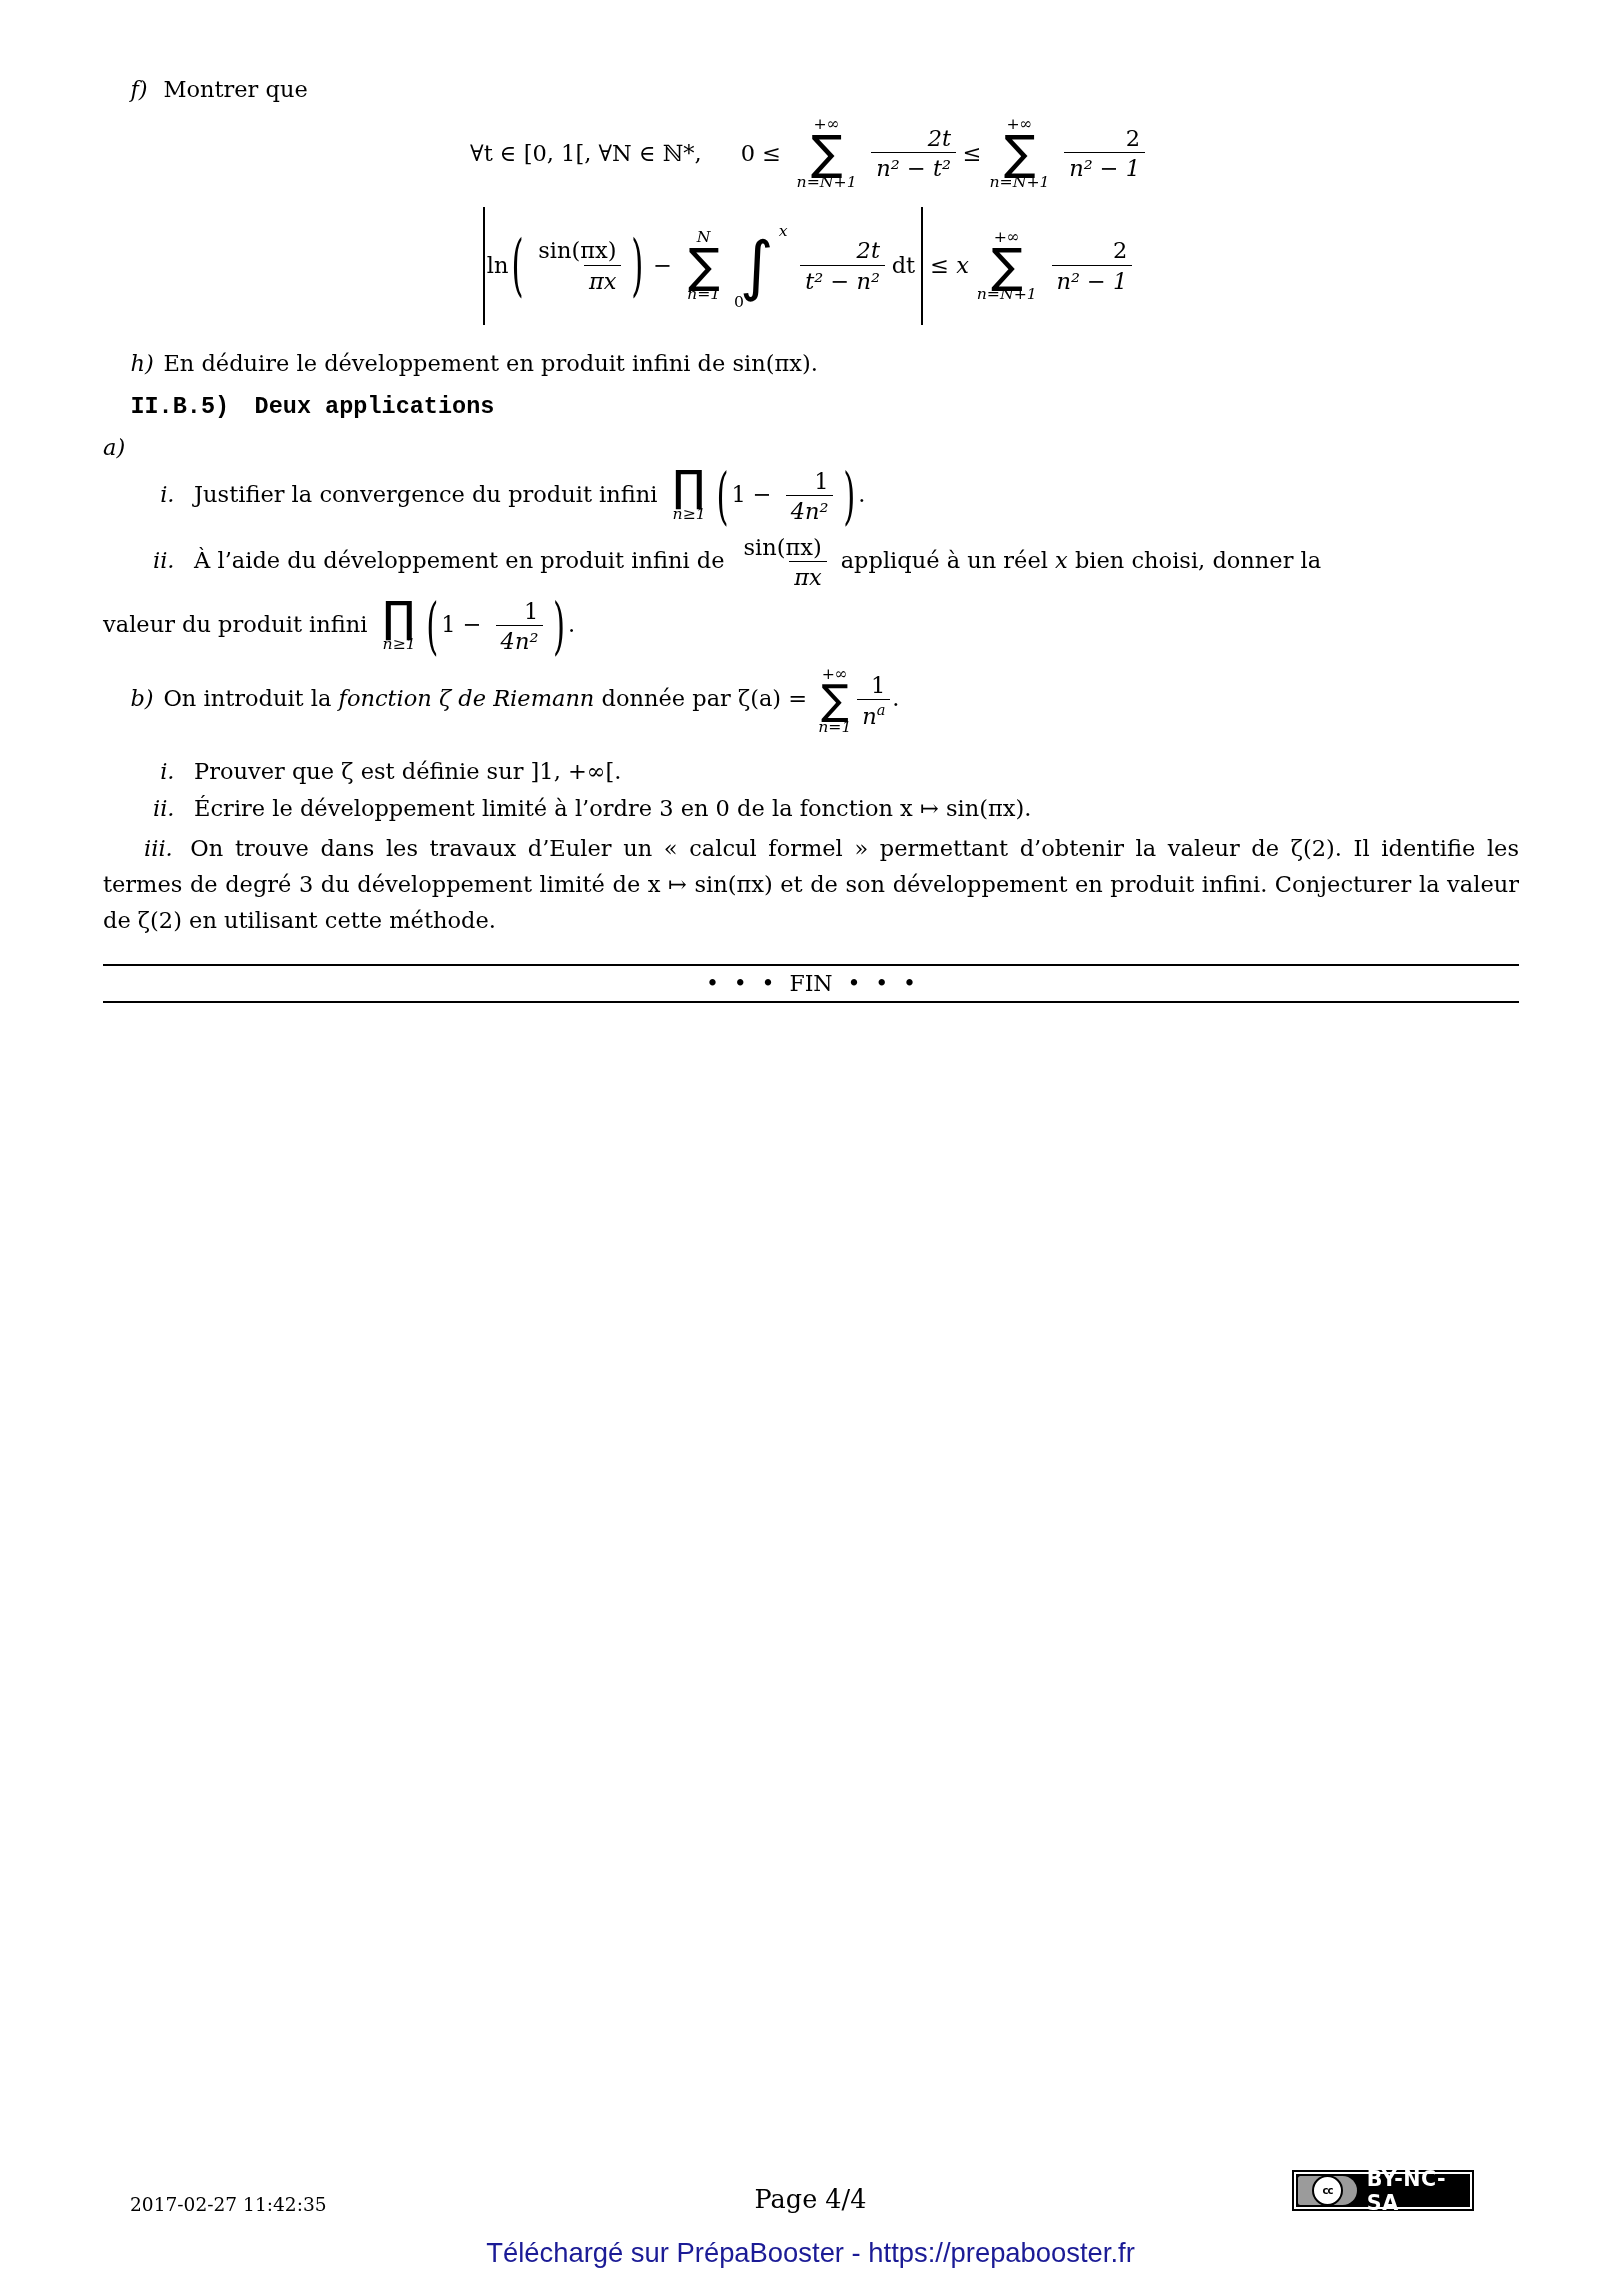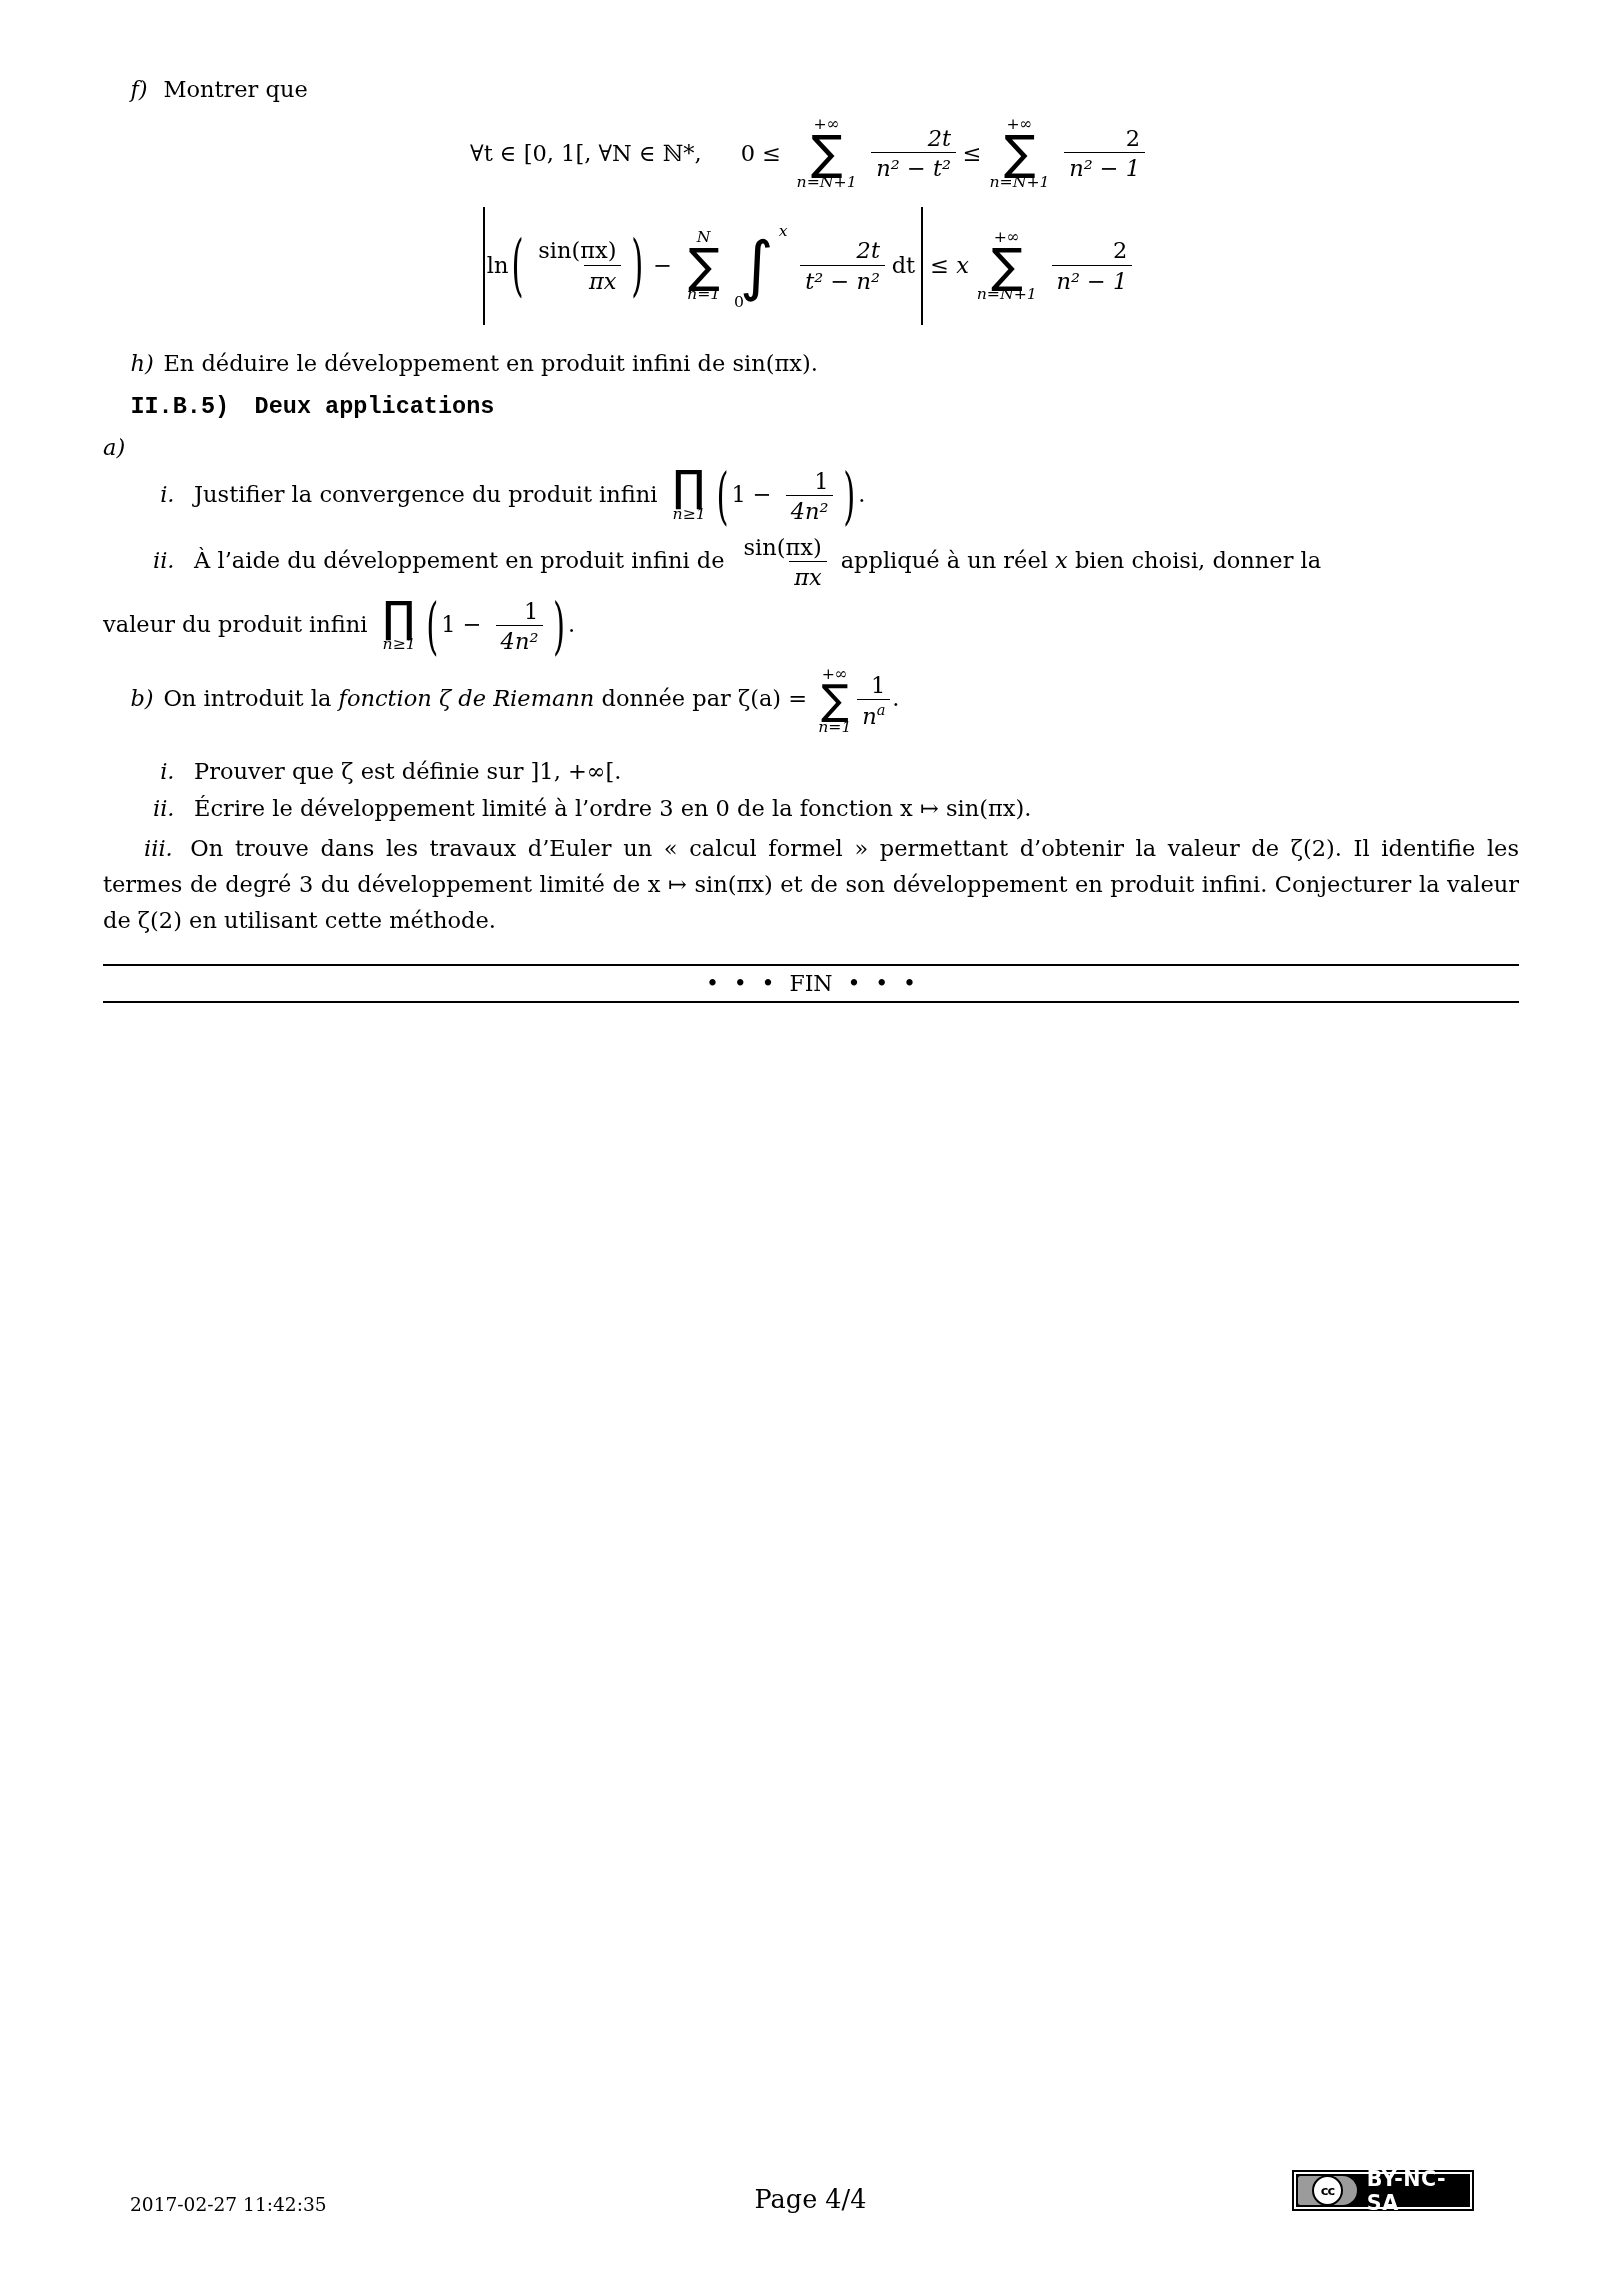--- a/index.html
+++ b/index.html
@@ -59,21 +59,21 @@
   
   .footer-timestamp{position:absolute;left:130px;top:2194px;font-size:18.6px;}
   .footer-page{position:absolute;left:0;width:100%;text-align:center;top:2184px;font-size:25.5px;}
   .footer-download{position:absolute;left:0;width:100%;text-align:center;top:2237px;
       font-family:"Liberation Sans","DejaVu Sans",sans-serif;font-size:27.4px;}
   .cc-badge{position:absolute;left:1292px;top:2170px;width:182px;height:41px;background:#000;padding:2px;box-sizing:border-box;}
   .cc-inner{border:2px solid #fff;height:100%;box-sizing:border-box;display:flex;align-items:center;background:#000;}
   .cc-left{background:#9b9b9b;border-radius:2.9px 16.7px 16.7px 2.9px;align-self:stretch;margin:2px;width:59px;display:flex;align-items:center;justify-content:center;flex:none;}
   .cc-logo{width:27.4px;height:27.4px;border-radius:50%;background:#fff;border:2.9px solid #000;color:#000;
       display:flex;align-items:center;justify-content:center;
-      font-family:"DejaVu Sans","Liberation Sans",sans-serif;font-weight:bold;font-size:13px;letter-spacing:-1px;line-height:1;}
+      font-family:"DejaVu Sans","Liberation Sans",sans-serif;font-weight:bold;font-size:10px;letter-spacing:-1px;line-height:1;}
   .cc-label{color:#fff;font-family:"DejaVu Sans","Liberation Sans",sans-serif;font-weight:bold;font-size:20.6px;margin-left:7.8px;letter-spacing:0.5px;}
 </style>
 </head>
 <body>
 
 <div class="page">
   <div class="content">
 
     <div class="item" style="margin-top:74px;">
       <span class="lbl">f)</span><span>Montrer que</span>
@@ -221,14 +221,15 @@
   <div class="footer-timestamp">2017-02-27 11:42:35</div>
   <div class="footer-page">Page 4/4</div>
   <div class="cc-badge">
     <div class="cc-inner">
       <div class="cc-left">
         <div class="cc-logo">cc</div>
       </div>
       <div class="cc-label">BY-NC-SA</div>
     </div>
   </div>
+  <div class="footer-download" style="color: rgb(27, 27, 150);">Téléchargé sur PrépaBooster - https://prepabooster.fr</div>
 </div>
 
 
 </body></html>

